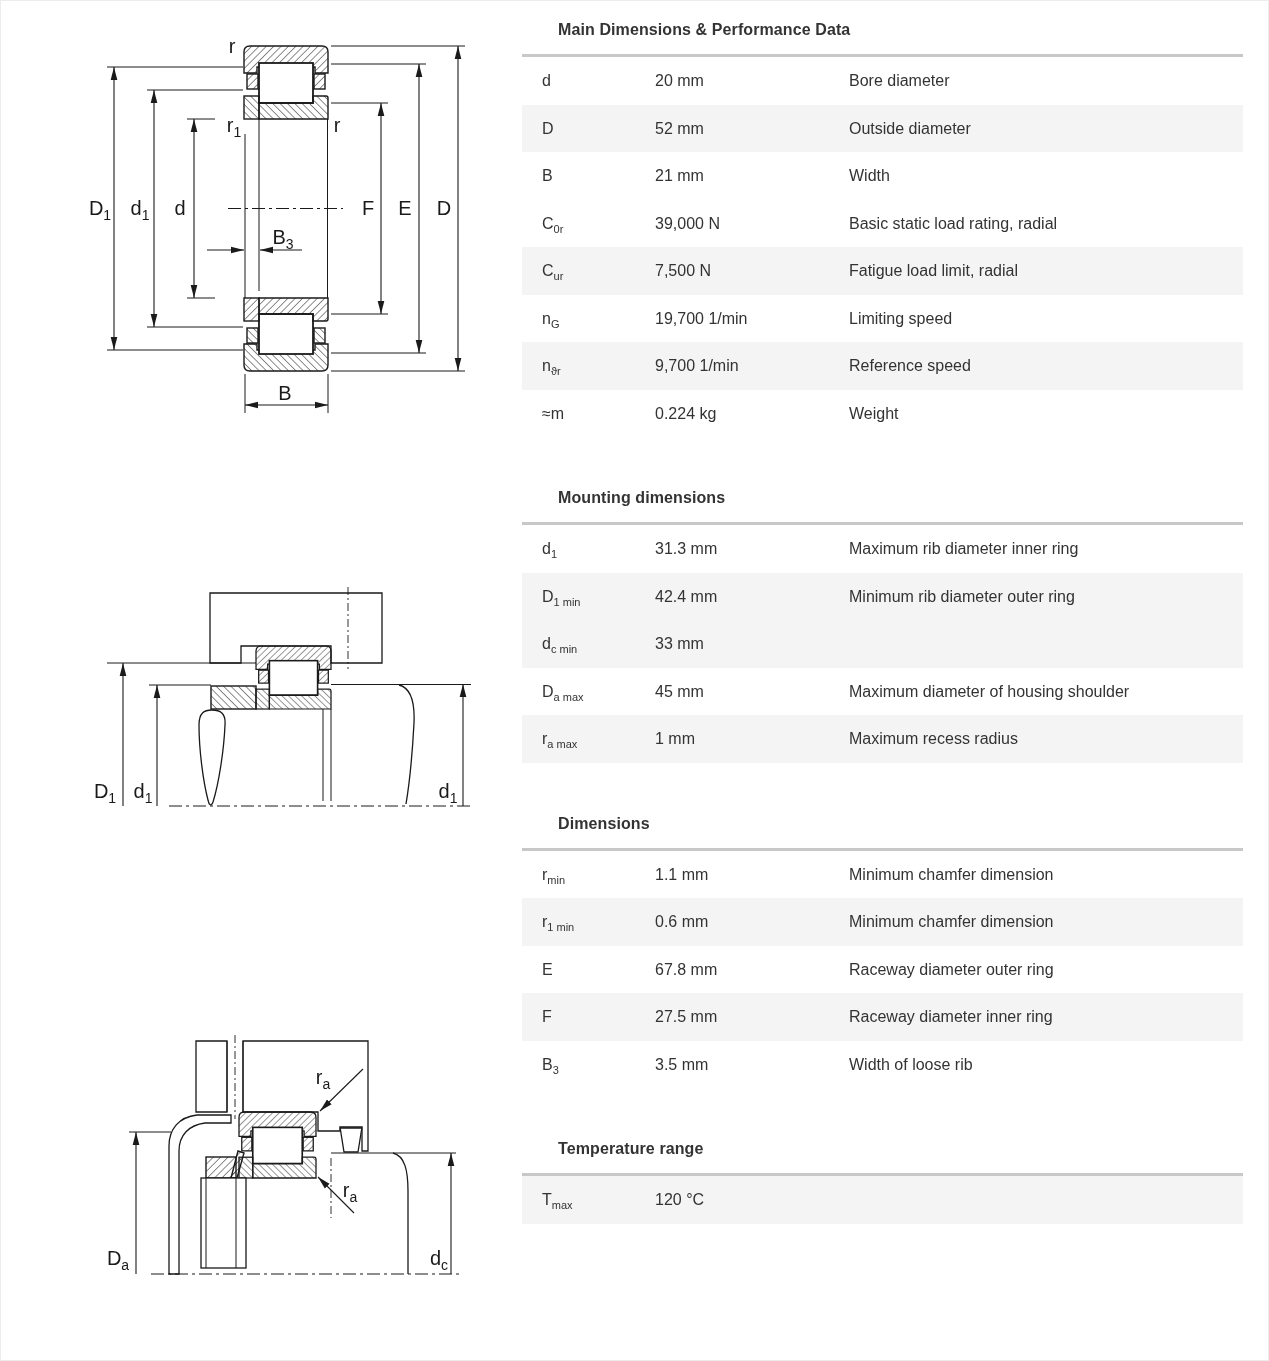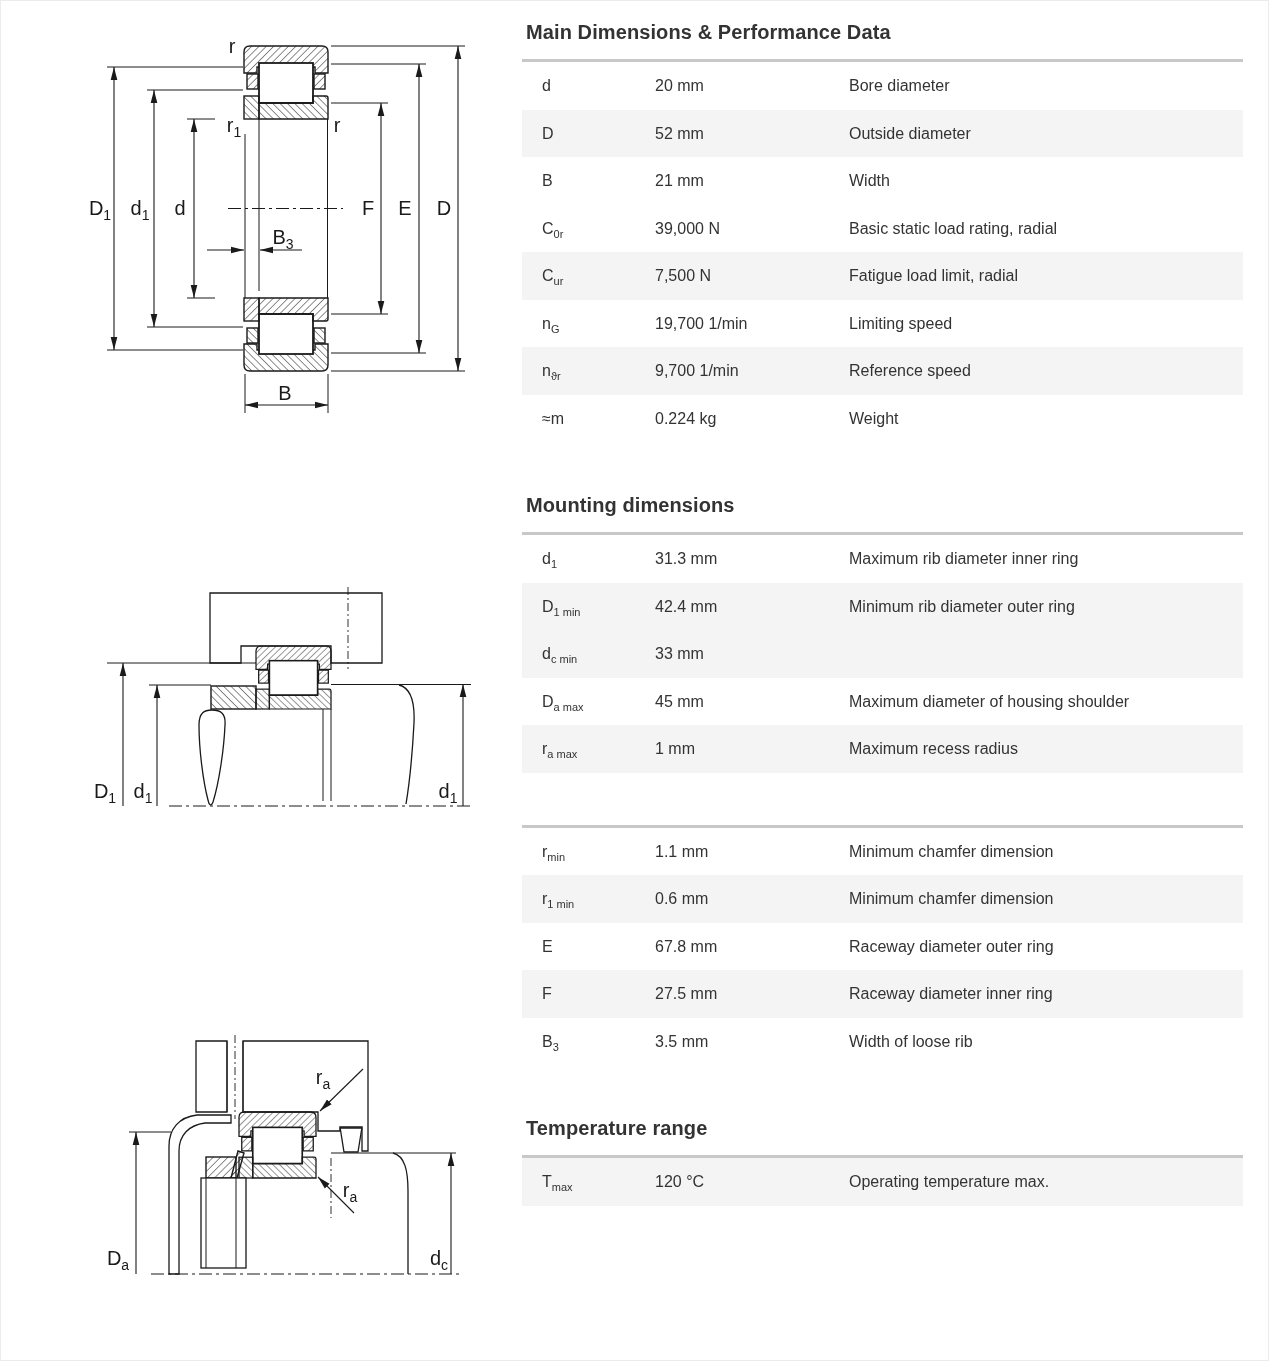--- a/index.html
+++ b/index.html
@@ -5,21 +5,21 @@
   html,body{margin:0;padding:0}
   body{
     width:1269px;height:1361px;position:relative;background:#fff;
     font-family:"Liberation Sans",sans-serif;color:#333;
     box-sizing:border-box;border:1px solid #ececec;overflow:hidden;
   }
   .drawings{position:absolute;left:0;top:0;width:510px;height:1361px}
   .specs{position:absolute;left:521px;top:0;width:721px}
   .section{margin-top:52px}
   .section:first-child{margin-top:20px}
-  .section-title{margin:0 0 15px 4px;font-size:20px;font-weight:700;color:#333;letter-spacing:.1px}
+  .section-title{margin:0 0 15px 36px;font-size:16px;font-weight:700;color:#333;letter-spacing:.1px}
   .separator{height:3px;background:#c8c8c8}
   .spec-row{display:flex;align-items:center;min-height:47.5px;font-size:16px;line-height:1.2}
   .spec-row.alt{background:#f4f4f4}
   .c-label{width:133px;padding-left:20px;box-sizing:border-box}
   .c-value{width:194px}
   .c-desc{flex:1;padding-right:8px}
   .c-label sub{font-size:11px;line-height:0}
   .ol13{fill:none;stroke:#1a1a1a;stroke-width:1.3}
   .dim{fill:none;stroke:#1a1a1a;stroke-width:1.1}
   .ext{fill:none;stroke:#1a1a1a;stroke-width:1}
@@ -244,20 +244,21 @@
         <div class="c-value">45 mm</div>
         <div class="c-desc">Maximum diameter of housing shoulder</div>
       </div>
       <div class="spec-row alt">
         <div class="c-label">r<sub>a max</sub></div>
         <div class="c-value">1 mm</div>
         <div class="c-desc">Maximum recess radius</div>
       </div>
     </div>
     <div class="section">
+      <h3 class="section-title">Dimensions</h3>
       <div class="separator"></div>
       <div class="spec-row">
         <div class="c-label">r<sub>min</sub></div>
         <div class="c-value">1.1 mm</div>
         <div class="c-desc">Minimum chamfer dimension</div>
       </div>
       <div class="spec-row alt">
         <div class="c-label">r<sub>1 min</sub></div>
         <div class="c-value">0.6 mm</div>
         <div class="c-desc">Minimum chamfer dimension</div>
@@ -277,16 +278,15 @@
         <div class="c-value">3.5 mm</div>
         <div class="c-desc">Width of loose rib</div>
       </div>
     </div>
     <div class="section">
       <h3 class="section-title">Temperature range</h3>
       <div class="separator"></div>
       <div class="spec-row alt">
         <div class="c-label">T<sub>max</sub></div>
         <div class="c-value">120 °C</div>
-        <div class="c-desc">Operating temperature max.</div>
       </div>
     </div>
   </div>
 
 </body></html>

